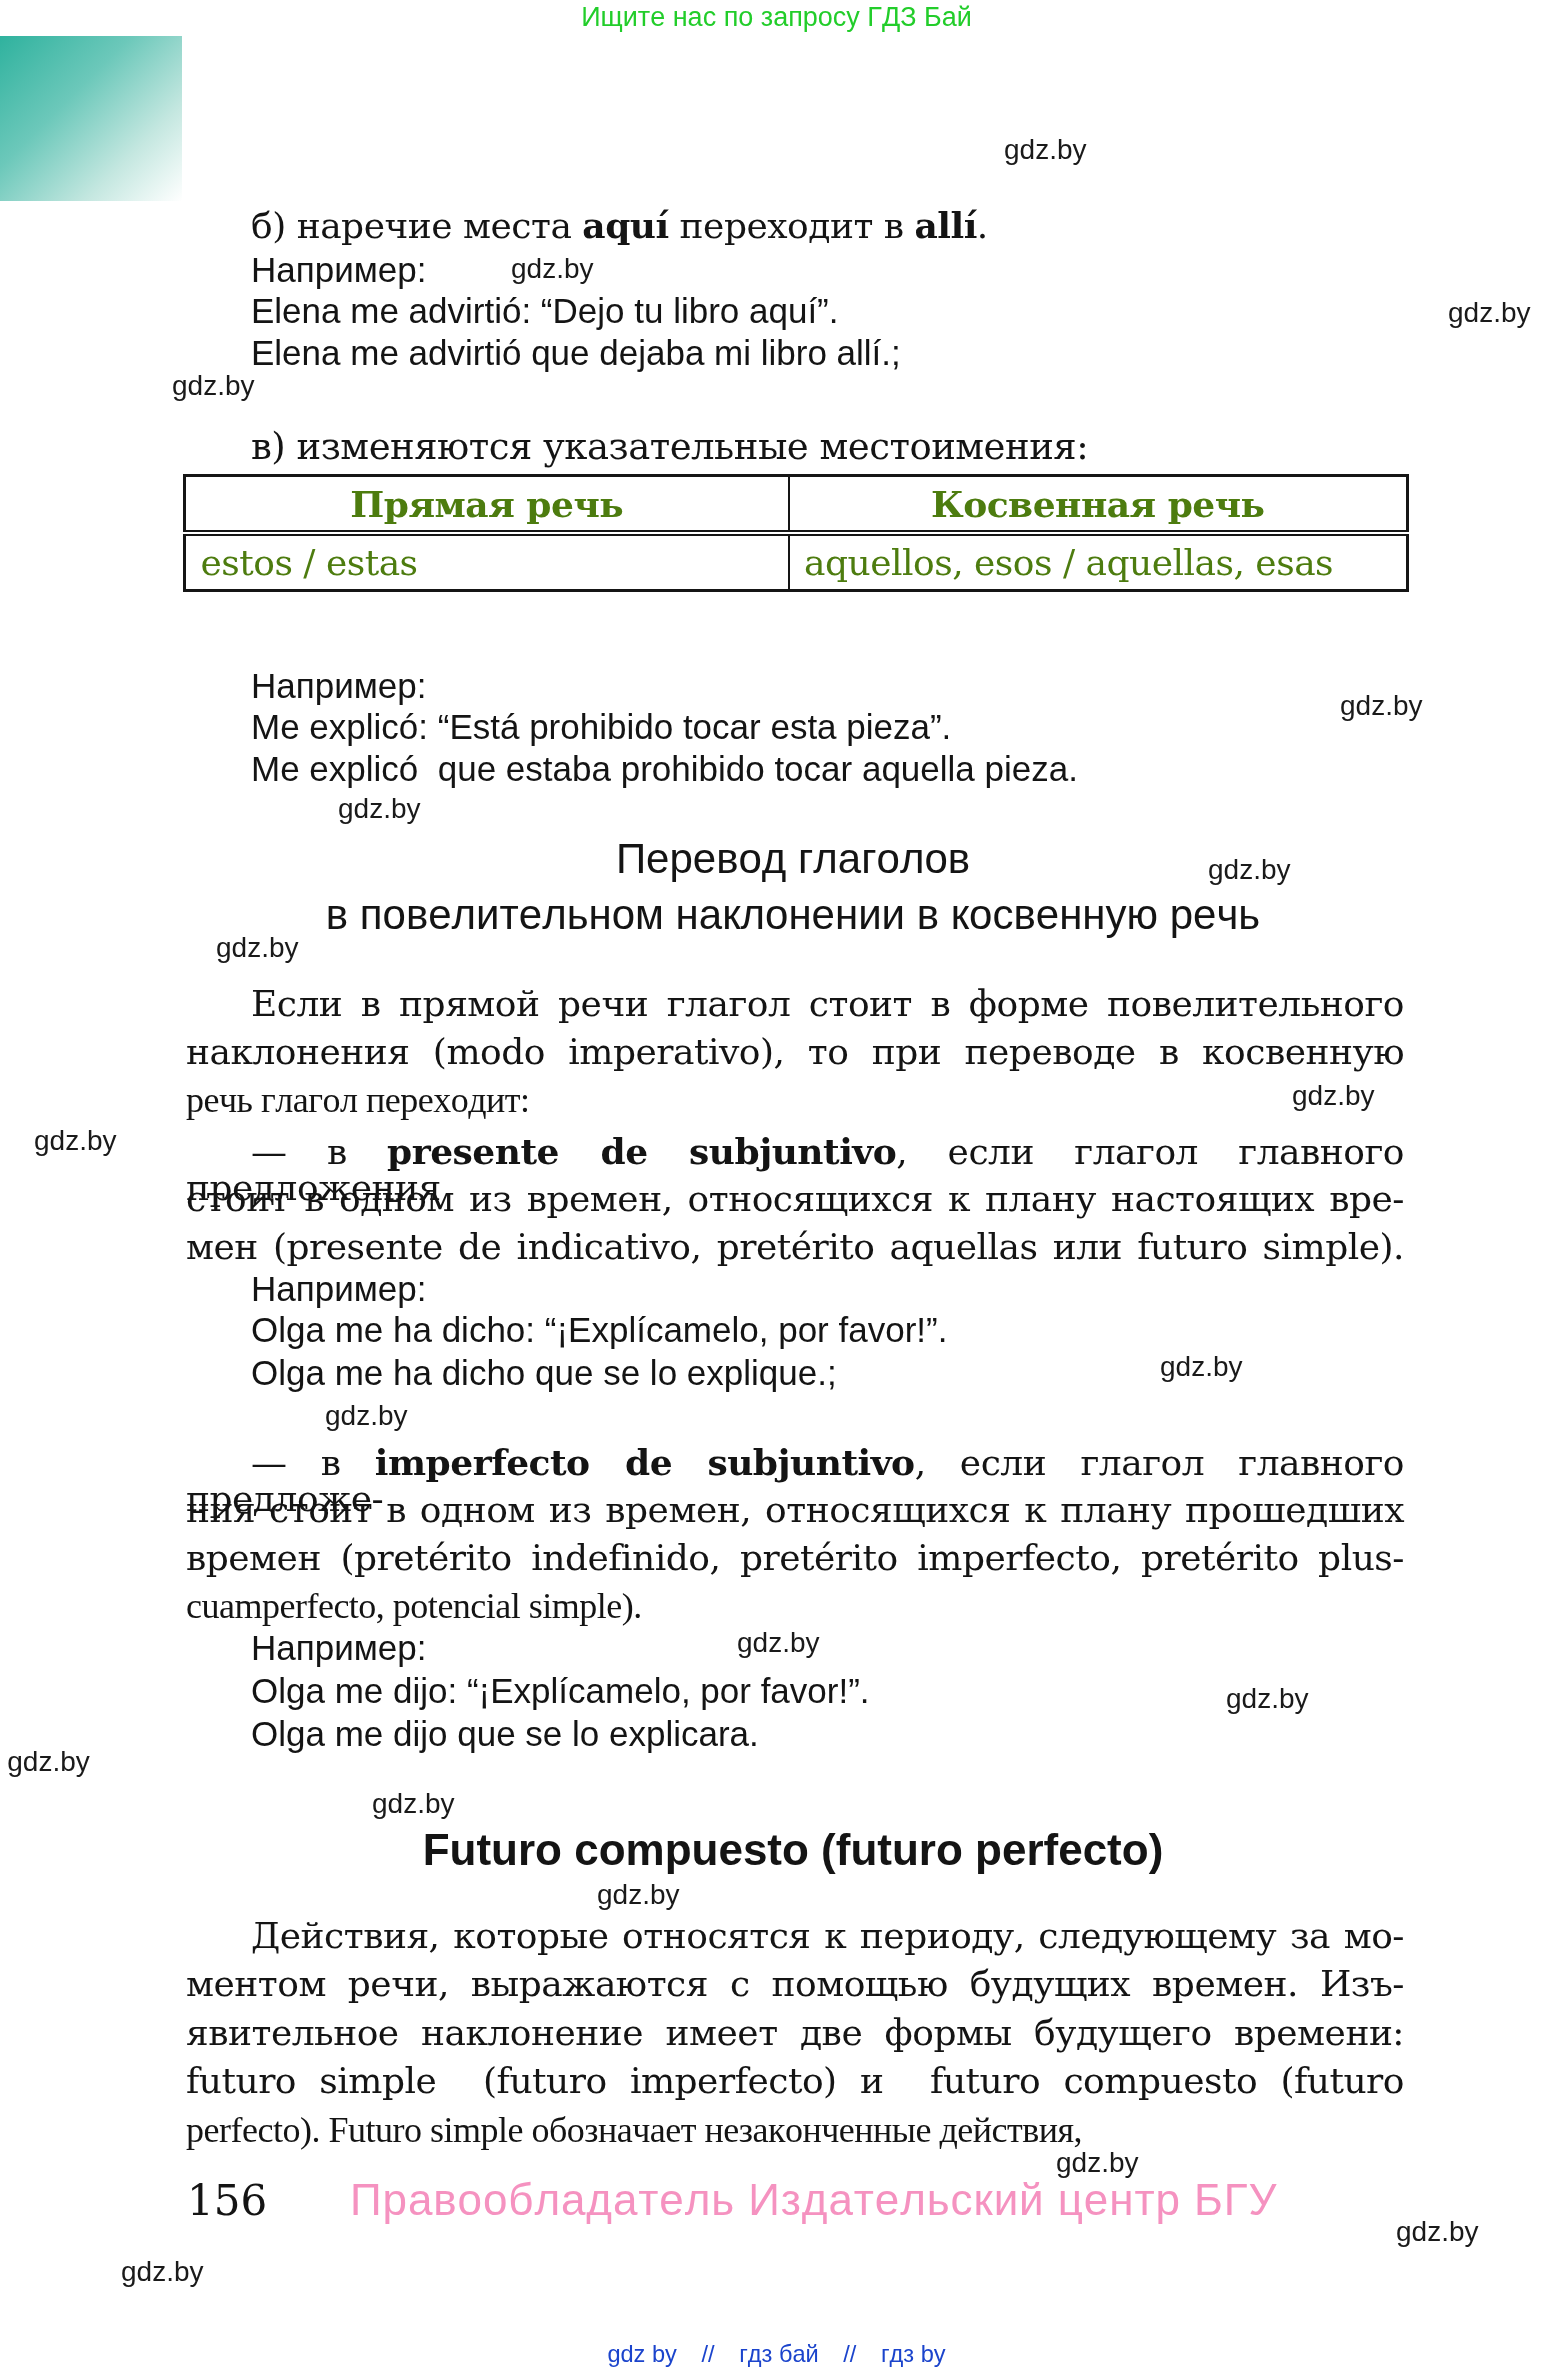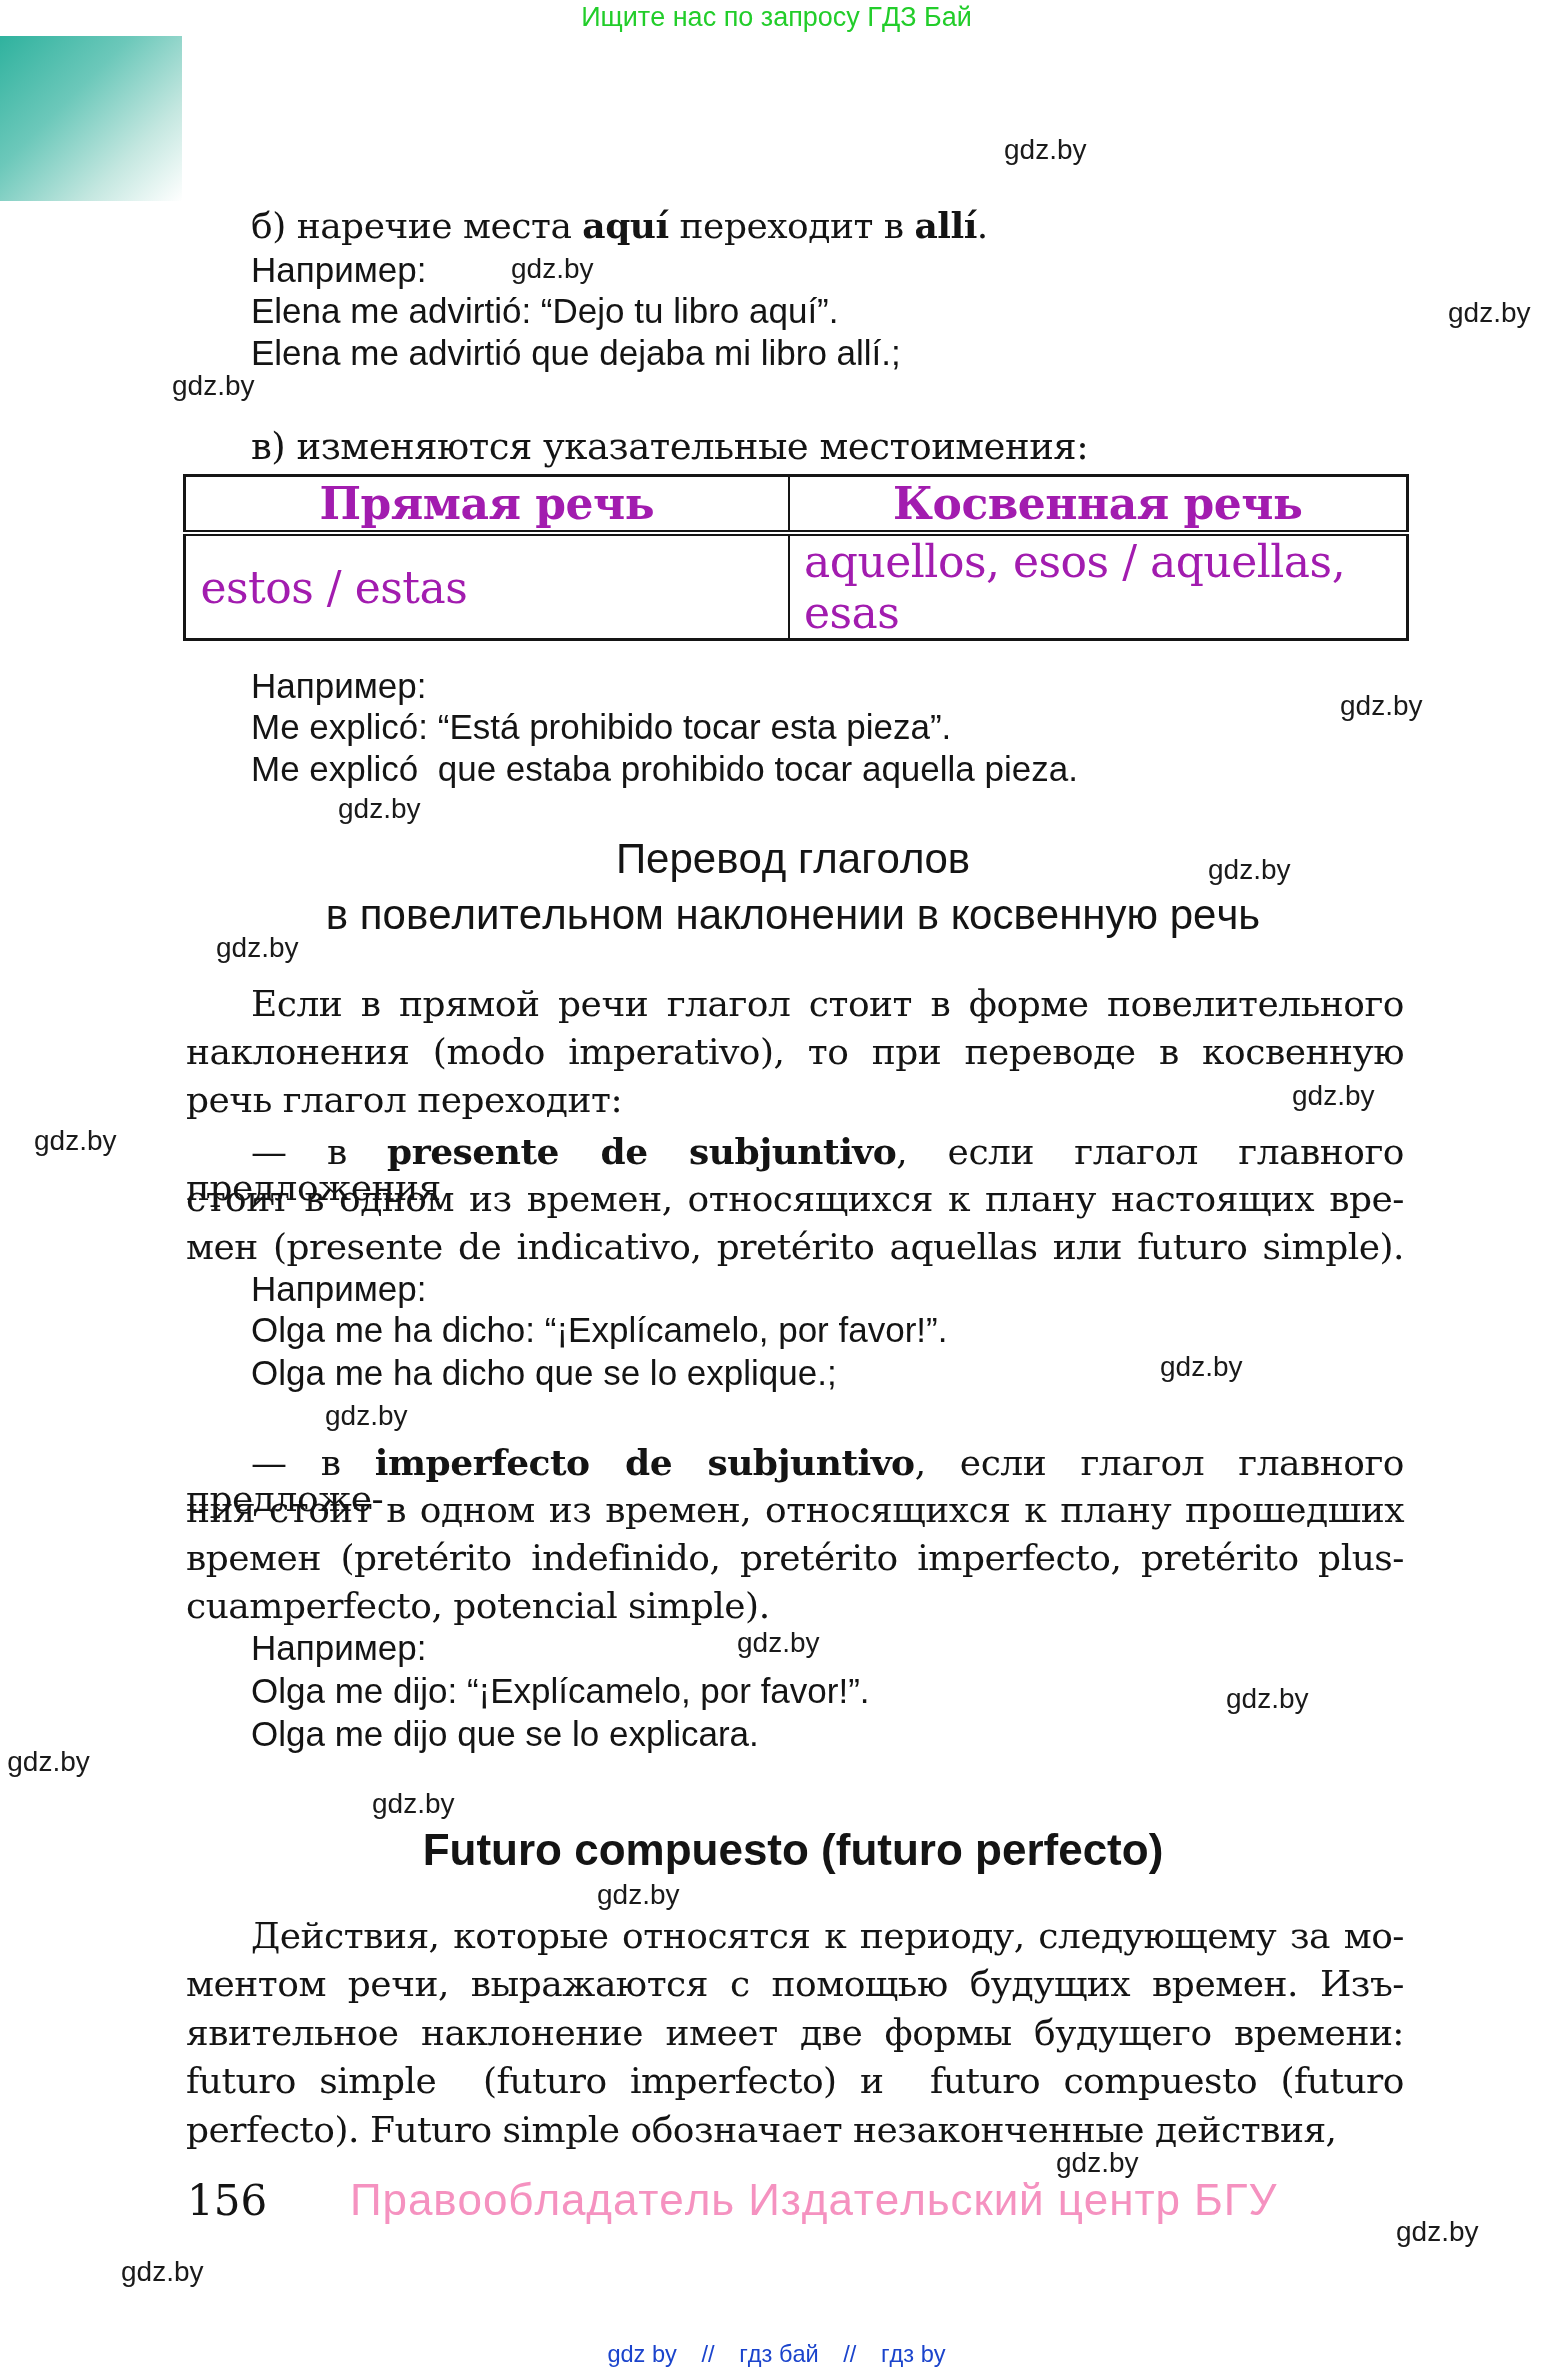--- a/index.html
+++ b/index.html
@@ -2,33 +2,33 @@
 <html style="font-size:14.5px"><head>
 <meta charset="utf-8">
 <style>
   html,body{margin:0;padding:0;background:#ffffff;}
   body{width:1553px;height:2377px;position:relative;font-kerning:none;}
   .page{position:absolute;inset:0;overflow:hidden;background:#fff;color:#141414;}
   .ln{position:absolute;white-space:nowrap;line-height:1;}
   .serif{font-family:"DejaVu Serif","Liberation Serif",serif;font-size:36px;letter-spacing:-0.5px;color:#141414;}
   .sans{font-family:"Liberation Sans","DejaVu Sans",sans-serif;font-size:35px;color:#141414;}
   .jl{position:absolute;left:186px;width:1218px;line-height:1;text-align:justify;text-align-last:justify;white-space:normal;}
-  .nat{text-align:right;text-align-last:left;}
+  .nat{text-align:right;text-align-last:left;font-family:Liberation Serif, serif;}
   .ind{text-indent:65px;}
   .ctr{position:absolute;left:184px;width:1218px;text-align:center;line-height:1;}
   .h1{font-family:"Liberation Sans","DejaVu Sans",sans-serif;font-size:42px;color:#141414;}
   .h2{font-family:"Liberation Sans","DejaVu Sans",sans-serif;font-size:44px;font-weight:bold;color:#141414;}
   .wm{position:absolute;font-family:"Liberation Sans","DejaVu Sans",sans-serif;font-size:28px;color:#1a1a1a;line-height:1;white-space:nowrap;}
   .banner{position:absolute;top:3.6px;left:0;width:100%;text-align:center;
           font-family:"Liberation Sans","DejaVu Sans",sans-serif;font-size:27px;color:#22cd2a;line-height:1;}
   .corner{position:absolute;left:0;top:36px;width:182px;height:165px;
           background:linear-gradient(135deg,#2fb29e 0%,#6cc8ba 38%,#c4e7e0 72%,#ffffff 100%);}
   table.gtbl{position:absolute;left:183px;top:474px;width:1223px;border-collapse:collapse;table-layout:fixed;}
   table.gtbl th,table.gtbl td{border:2.7px solid #151515;font-family:"DejaVu Serif","Liberation Serif",serif;
-          font-size:44px;letter-spacing:-0.5px;color:#a21caf;overflow:hidden;}
+          font-size:36px;letter-spacing:-0.5px;color:#4d7c0f;overflow:hidden;}
   table.gtbl{border:3.6px solid #151515;}
   table.gtbl th{height:51px;font-weight:bold;text-align:center;border-bottom:6.3px double #151515;}
   table.gtbl td{height:53px;text-align:left;padding:0 0 0 14.5px;}
   table.gtbl tr.r1 td{border-bottom:6.3px double #151515;}
   table.gtbl col.c1{width:604px;} table.gtbl col.c2{width:619px;}
   .pgnum{position:absolute;left:187px;top:2180px;font-family:"DejaVu Serif","Liberation Serif",serif;
          font-size:42px;color:#141414;line-height:1;}
   .copyright{position:absolute;left:323px;top:2178px;font-family:"Liberation Sans","DejaVu Sans",sans-serif;
          font-size:44px;color:#f592c0;letter-spacing:0.9px;line-height:1;white-space:nowrap;margin-left:27px;}
   .links{position:absolute;top:2343px;left:0;width:100%;text-align:center;

